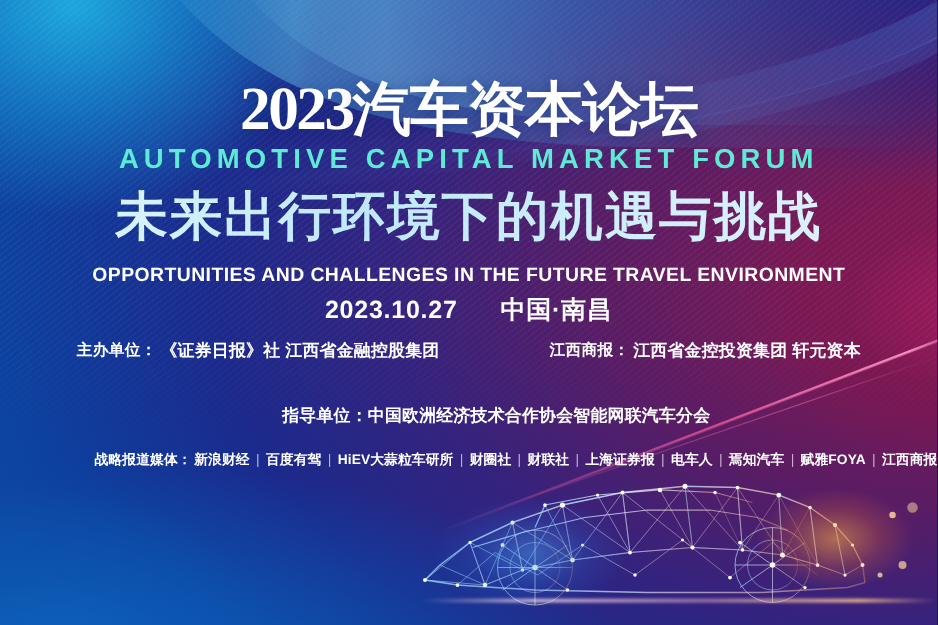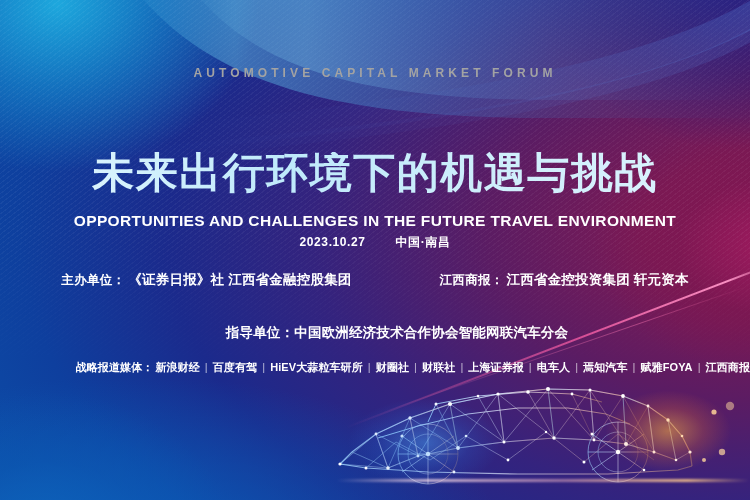--- a/index.html
+++ b/index.html
@@ -100,24 +100,24 @@
     white-space:nowrap;
   }
   .title-year{
     font-family:"Liberation Serif","DejaVu Serif",serif;
     font-weight:700;
     font-size:49px;
     letter-spacing:-2px;
   }
   .title-en{
     margin-top:5px;
-    font-size:12px;
+    font-size:22px;
     font-weight:700;
     letter-spacing:4.1px;
-    color:#a3a3a3;
+    color:#5eead4;
     white-space:nowrap;
   }
 
   .sub-row{
     position:absolute;top:152px;left:0;right:0;text-align:center;line-height:1;
   }
   .sub-cn{
     display:inline-block;
     font-size:42px;
     font-weight:700;
@@ -133,29 +133,29 @@
     margin-top:19px;
     font-size:15.5px;
     font-weight:700;
     letter-spacing:.35px;
     color:#ffffff;
     white-space:nowrap;
   }
 
   .date-row{
     position:absolute;top:234px;left:0;right:0;text-align:center;
-    color:#ffffff;font-size:12px;font-weight:700;letter-spacing:.6px;
+    color:#ffffff;font-size:20px;font-weight:700;letter-spacing:.6px;
   }
   .date-row .sep{display:inline-block;width:22px;}
 
   .orgs{
     position:absolute;top:272px;left:0;right:0;
     display:flex;justify-content:center;gap:88px;
   }
-  .org-block{display:flex;align-items:flex-start;gap:3px;}
+  .org-block{display:flex;align-items:center;gap:3px;}
   .org-label{
     color:#ffffff;font-size:12.5px;font-weight:700;letter-spacing:.3px;
     white-space:nowrap;
   }
   .org-values{display:flex;flex-direction:row;gap:4px;}
   .org-values span{
     color:#ffffff;font-size:13.5px;font-weight:700;letter-spacing:.2px;
     white-space:nowrap;line-height:1.15;
   }
 
@@ -325,20 +325,21 @@
         <circle cx="404" cy="96" r="3.2" opacity=".7"></circle>
         <circle cx="386" cy="104" r="2.0" opacity=".8"></circle>
       </g>
     </svg>
     <div class="car-underline"></div>
   </div>
 
   <div class="content">
 
     <div class="title-row">
+      <div class="title-main"><span class="title-year">2023</span><span>汽车资本论坛</span></div>
       <div class="title-en">AUTOMOTIVE CAPITAL MARKET FORUM</div>
     </div>
 
     <div class="sub-row">
       <div class="sub-cn">未来出行环境下的机遇与挑战</div>
       <div class="sub-en">OPPORTUNITIES AND CHALLENGES IN THE FUTURE TRAVEL ENVIRONMENT</div>
     </div>
 
     <div class="date-row">
       <span>2023.10.27</span>

